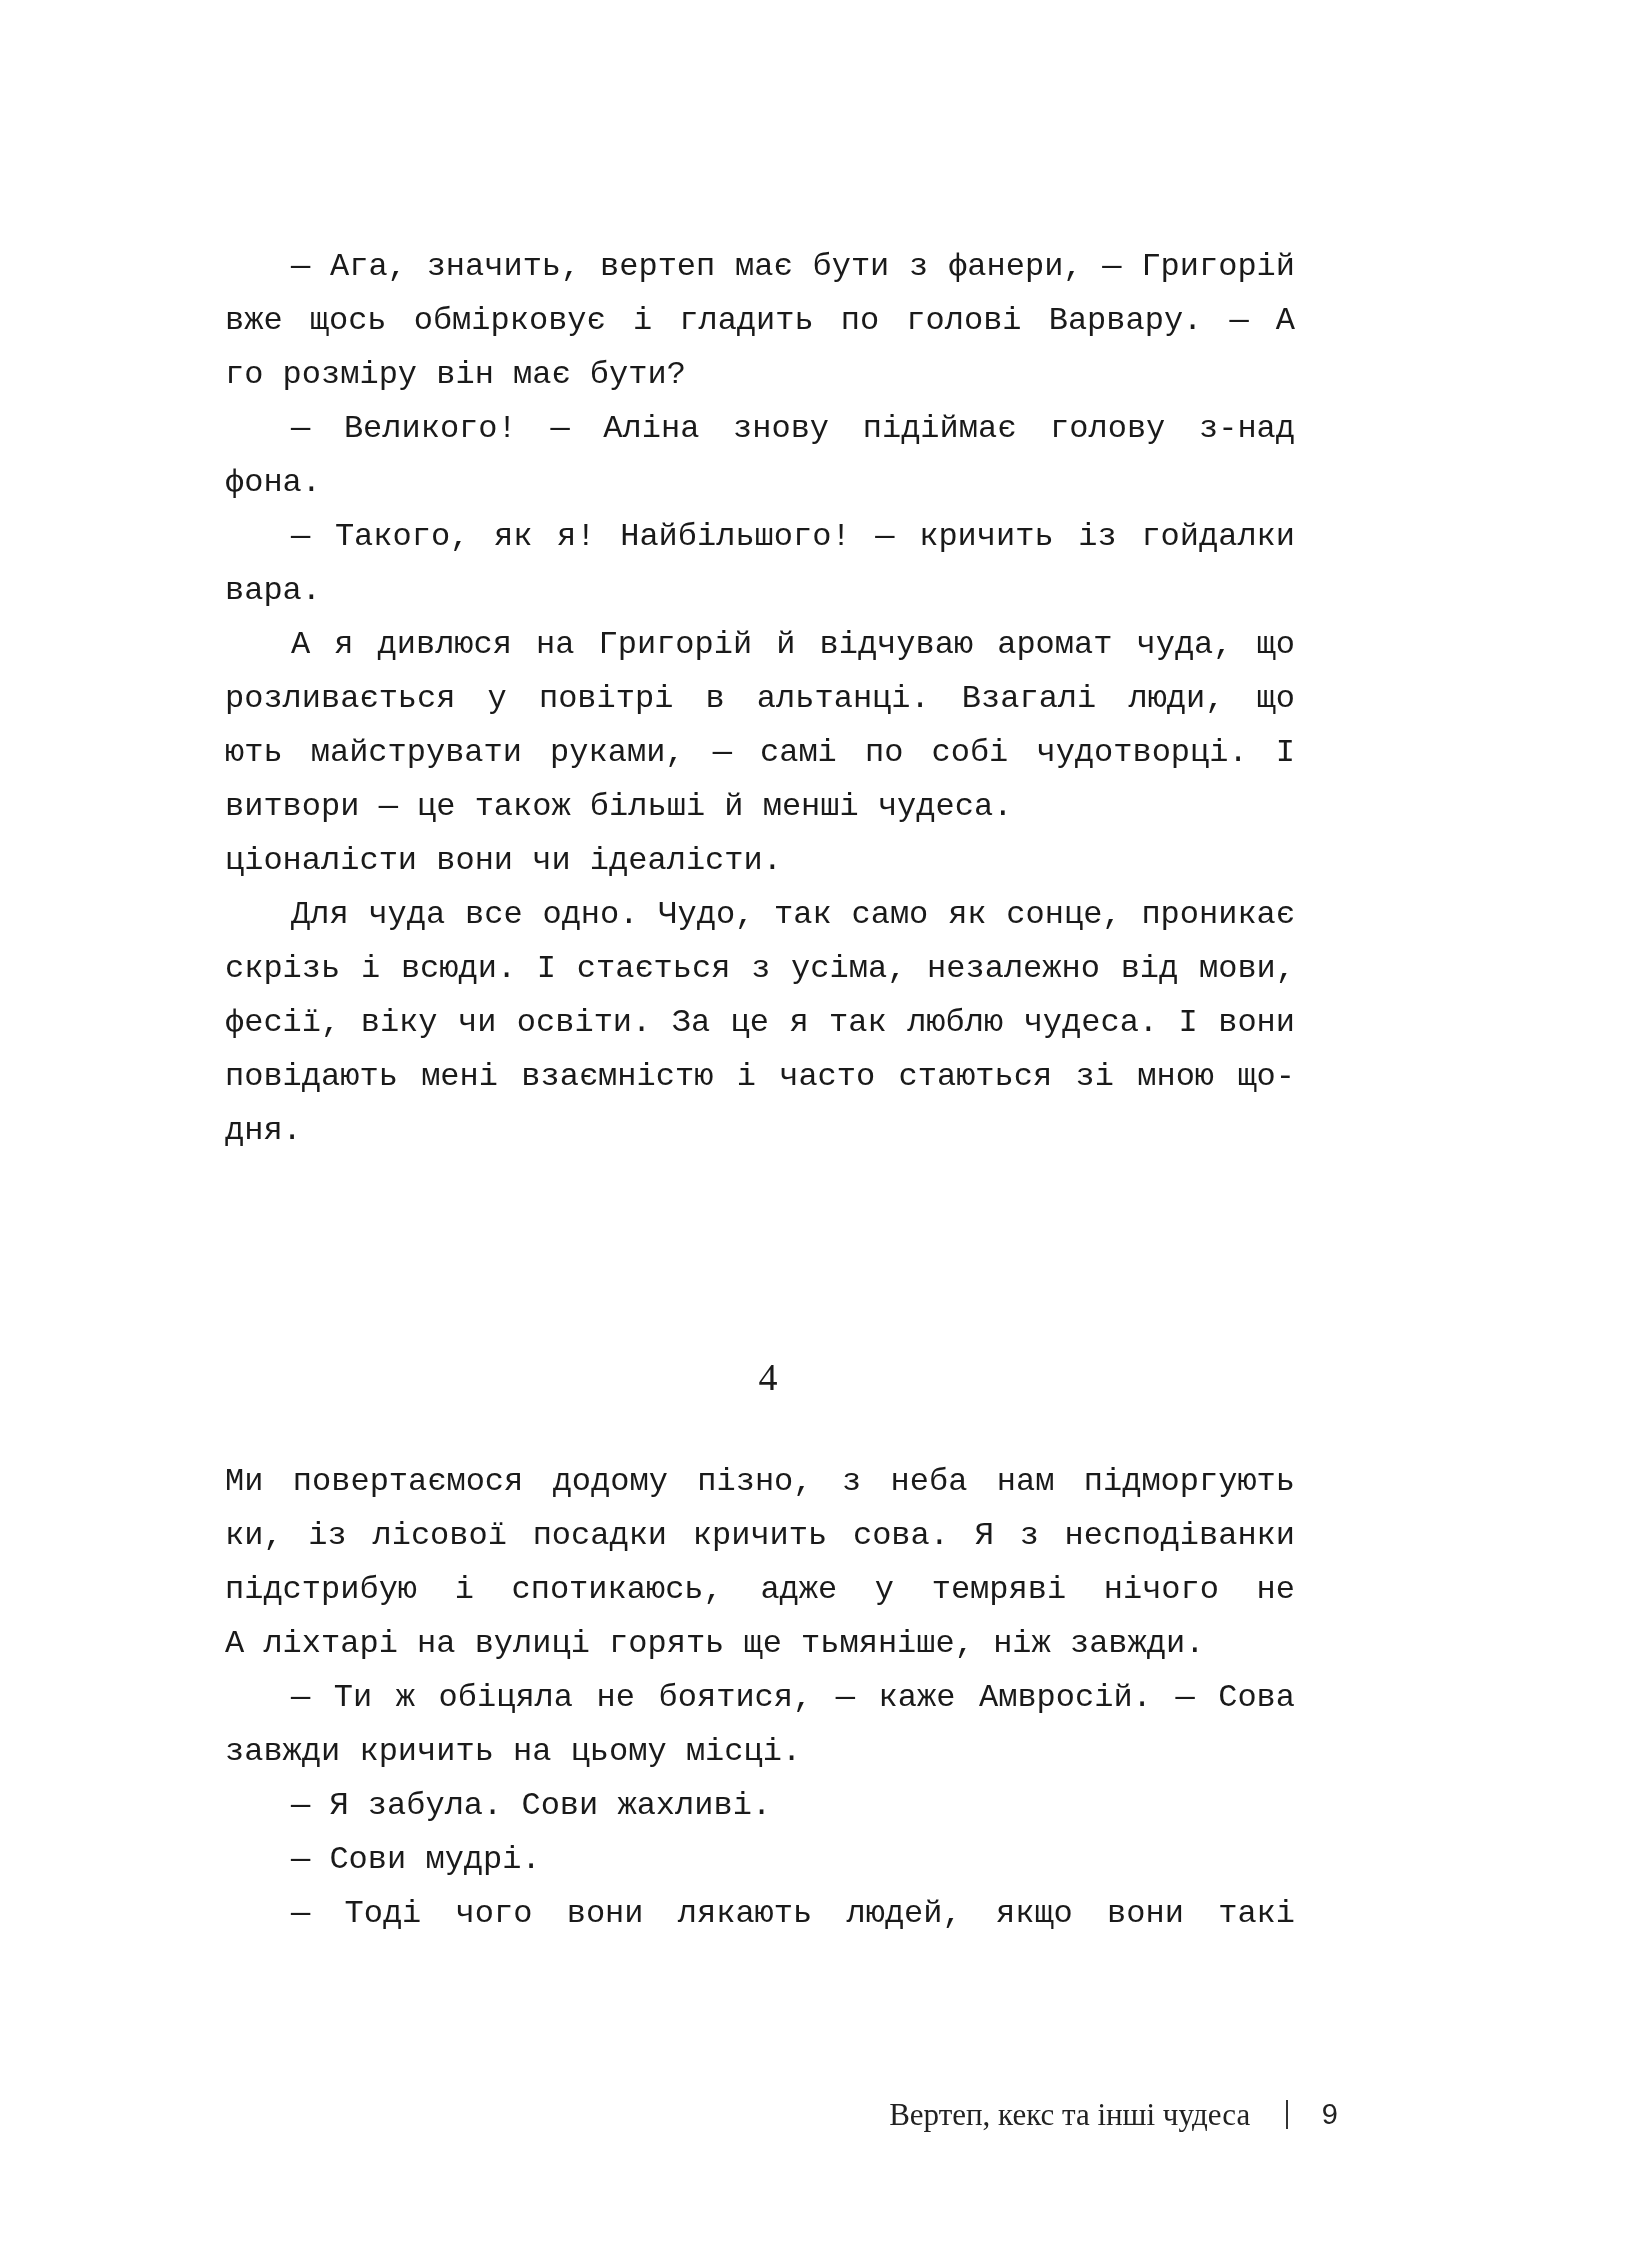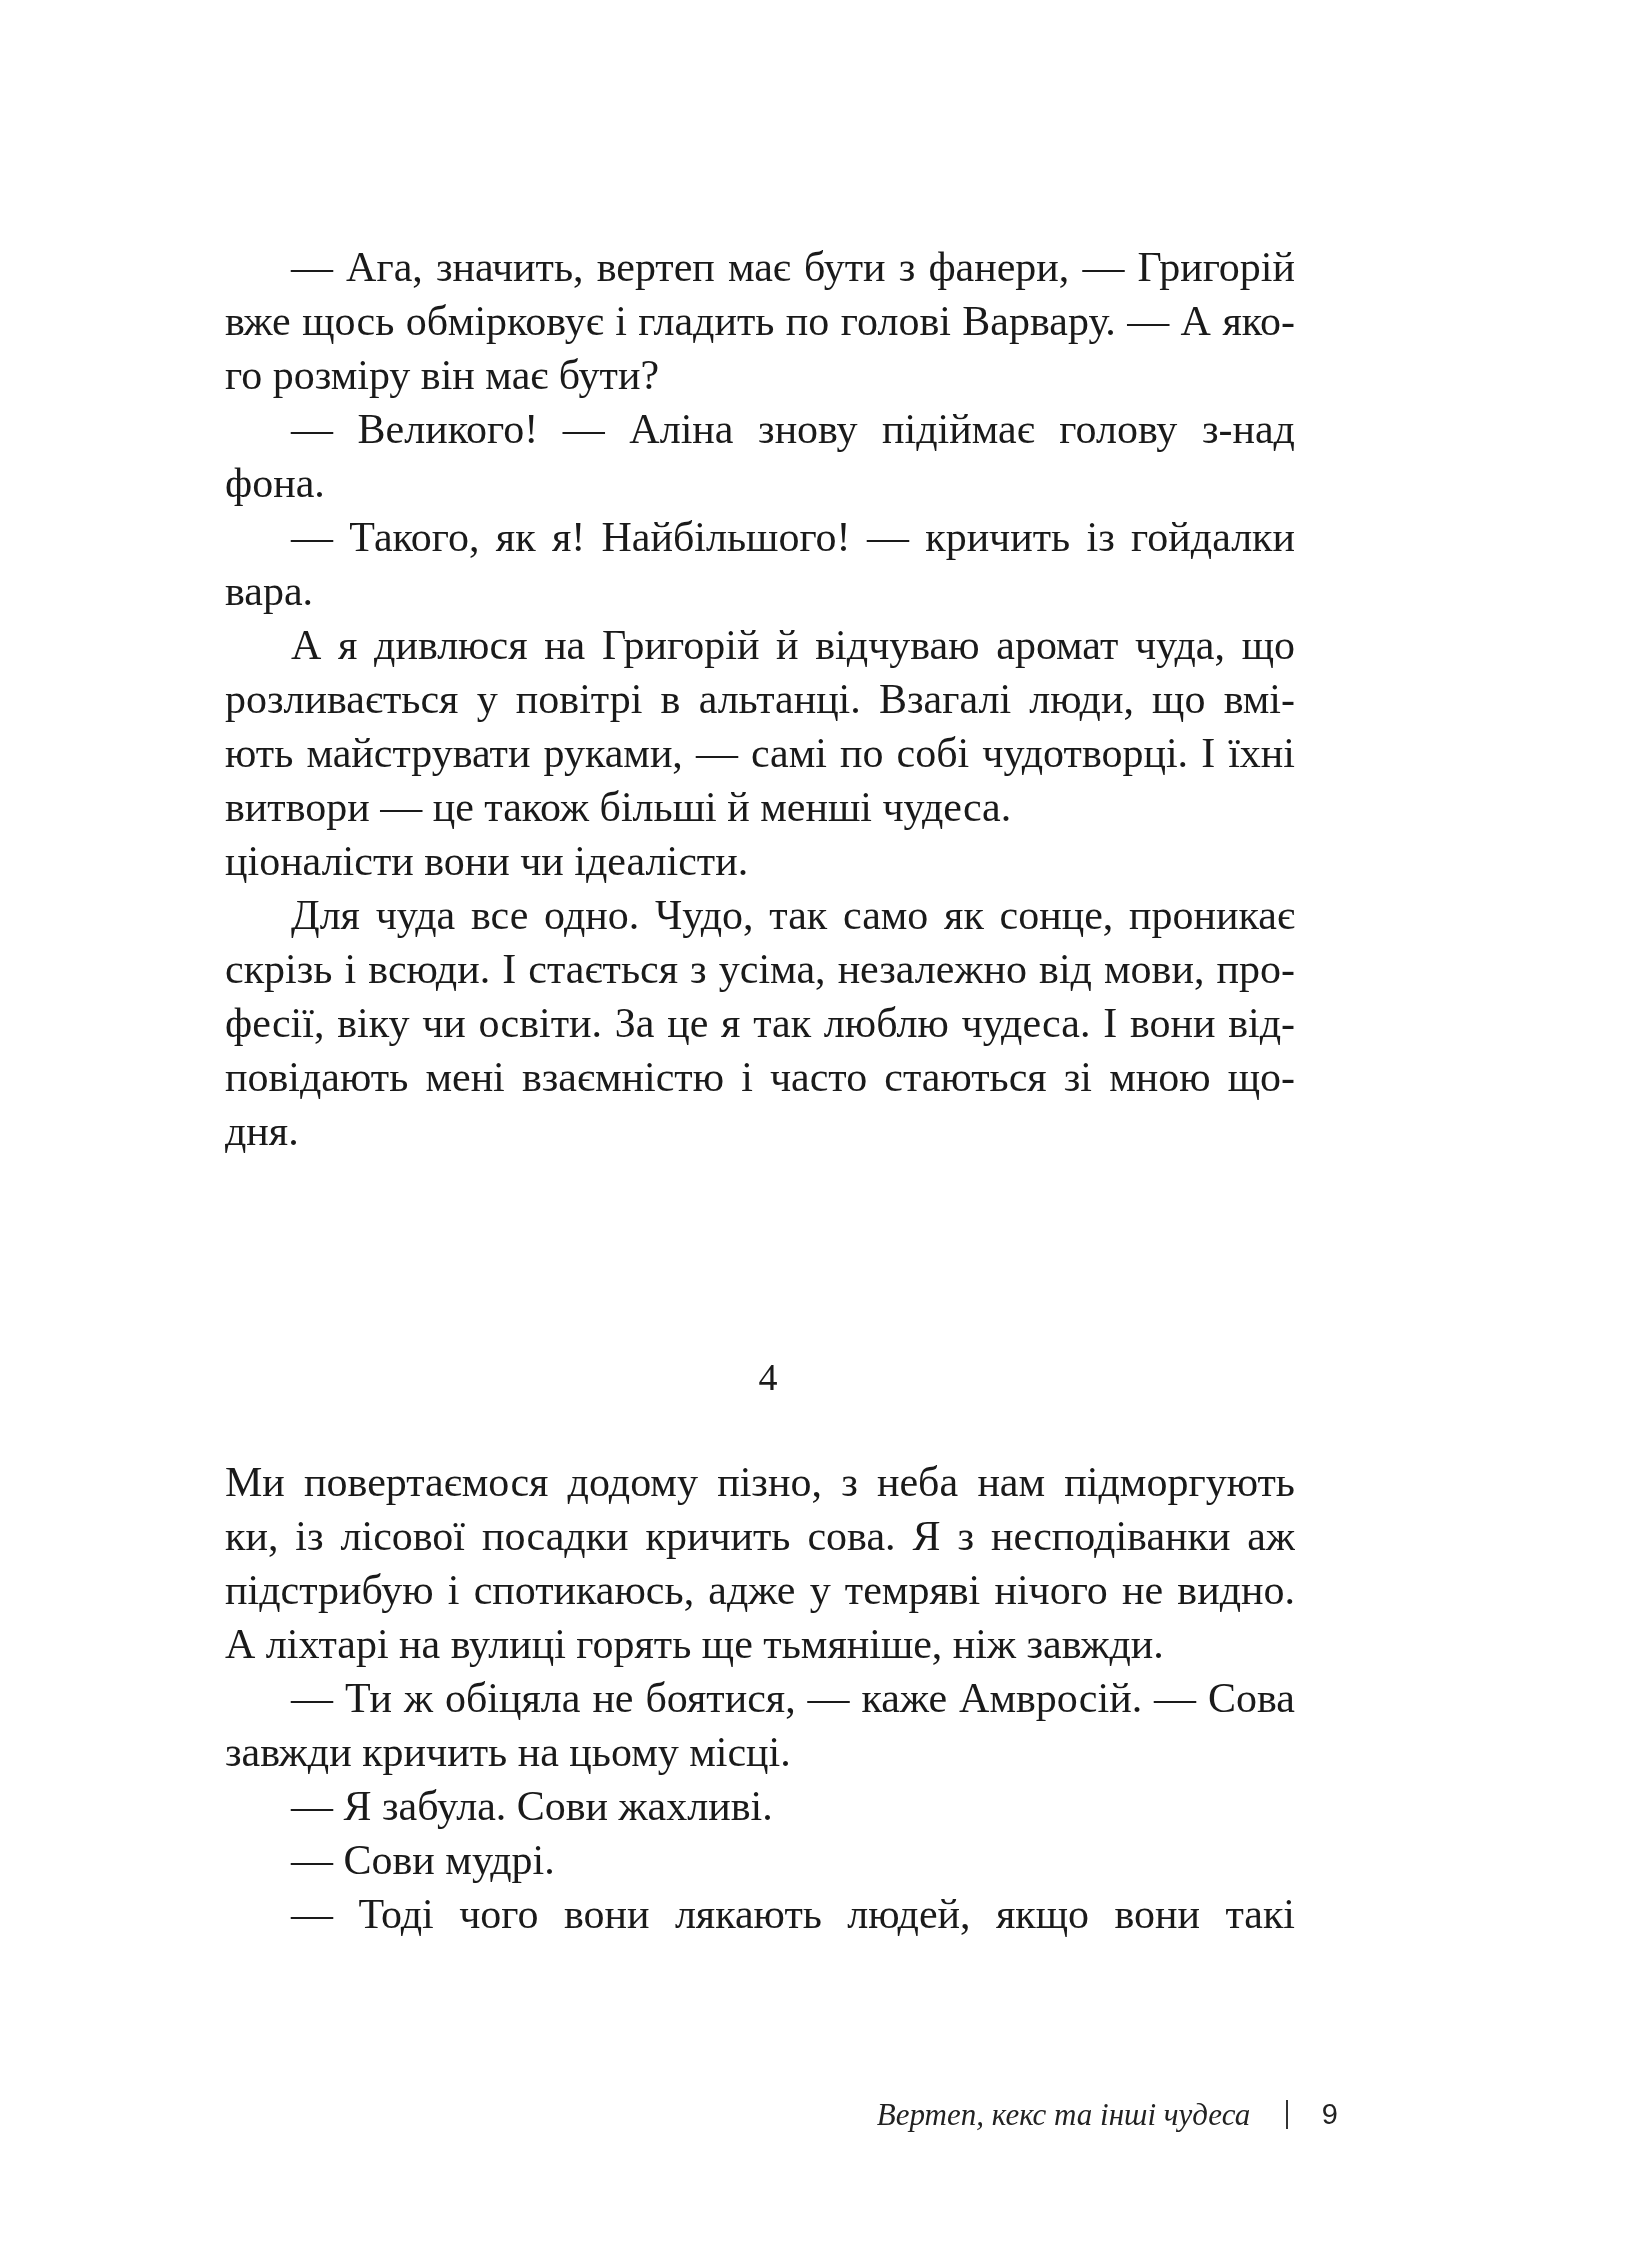--- a/index.html
+++ b/index.html
@@ -10,22 +10,22 @@
     overflow: hidden;
     color: #1a1a1a;
   }
   .page {
     position: absolute; left: 0; top: 0; width: 1638px; height: 2261px;
   }
   .textblock {
     position: absolute;
     left: 225px;
     width: 1070px;
-    font-family: Liberation Serif, serif;
-    font-size: 42px;
+    font-family: Liberation Mono, monospace;
+    font-size: 32px;
     line-height: 54px;
   }
   .line {
     display: block;
     height: 54px;
     white-space: nowrap;
     overflow: visible;
   }
   .line.just {
     text-align: justify;
@@ -51,21 +51,21 @@
     height: 51px;
     display: flex;
     align-items: center;
     justify-content: flex-end;
     font-family: "Liberation Serif", serif;
     font-size: 31px;
     color: #222;
     padding-right: 27px;
     box-sizing: border-box;
   }
-  .footer .title { font-style: italic; }
+  .footer .title { }
   .footer .sep {
     display: inline-block; width: 1.7px; height: 29px; background: #333;
     margin: 0 34px 0 36px;
   }
   .footer .pnum { font-family: "Liberation Sans", sans-serif; font-size: 29px; }
 </style>
 </head>
 <body>
 
 <div class="page">

